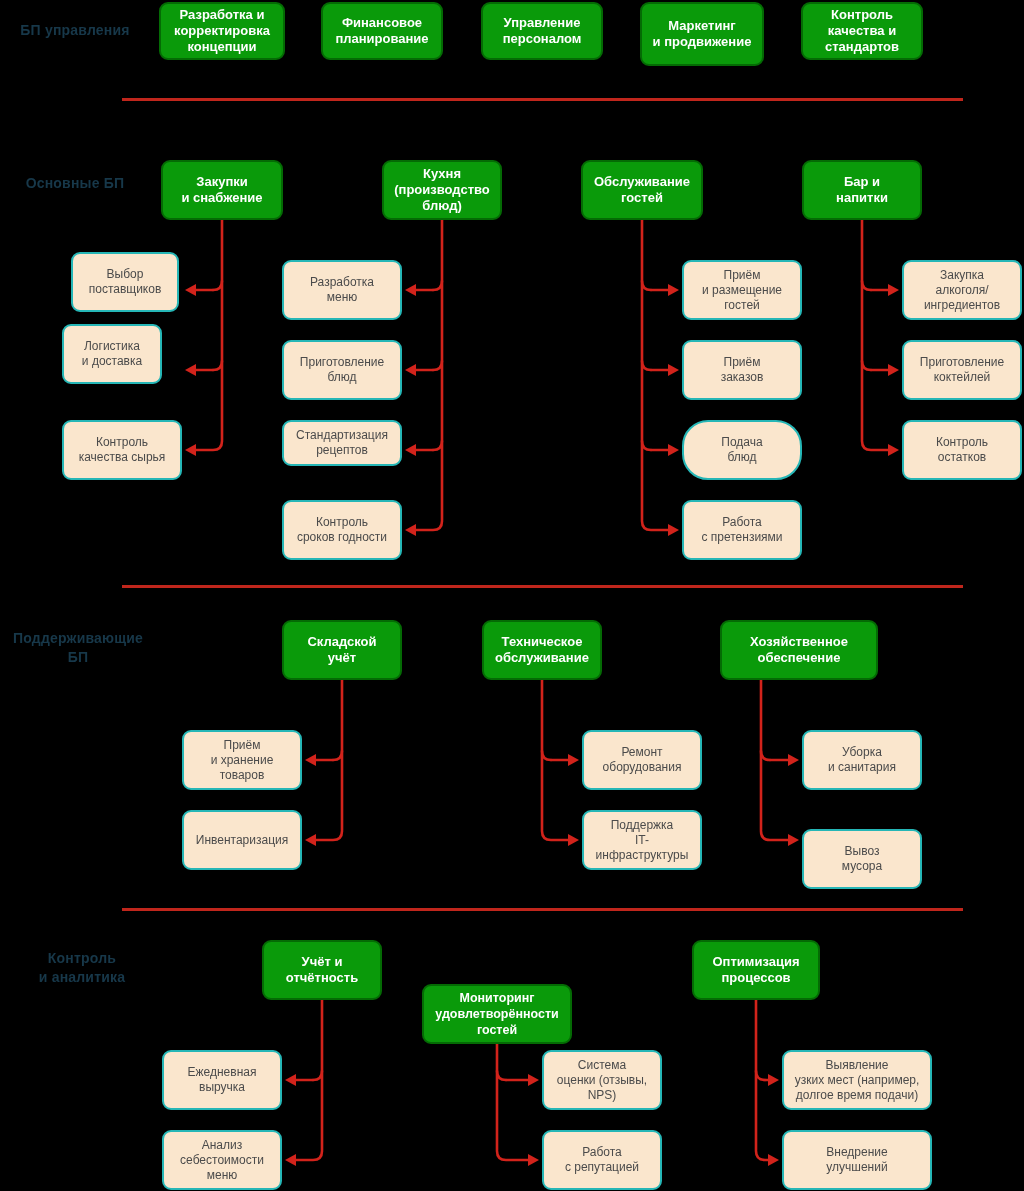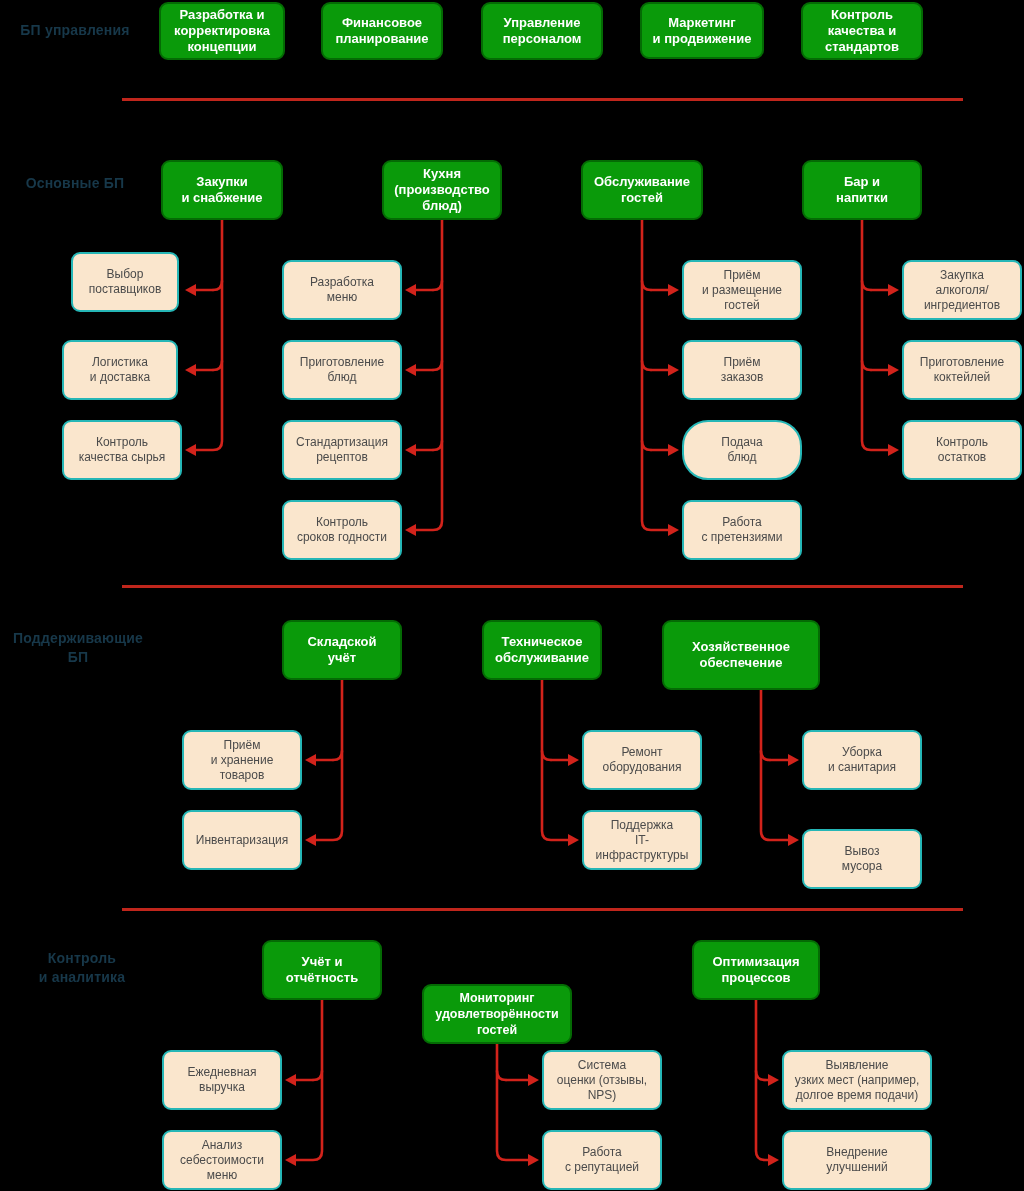--- a/index.html
+++ b/index.html
@@ -159,42 +159,42 @@
     <div class="divider" style="left: 122px; top: 585px; width: 841px;"></div>
     <div class="divider" style="left: 122px; top: 908px; width: 841px;"></div>
     <div class="band-label" style="left: 10px; top: 21px; width: 130px;">БП управления</div>
     <div class="gbox" style="left: 159px; top: 2px; width: 126px; height: 58px;">Разработка и
 корректировка
 концепции</div>
     <div class="gbox" style="left: 321px; top: 2px; width: 122px; height: 58px;">Финансовое
 планирование</div>
     <div class="gbox" style="left: 481px; top: 2px; width: 122px; height: 58px;">Управление
 персоналом</div>
-    <div class="gbox" style="left: 640px; top: 2px; width: 124px; height: 57px;">Маркетинг
+    <div class="gbox" style="left: 640px; top: 2px; width: 124px; height: 64px;">Маркетинг
 и продвижение</div>
     <div class="gbox" style="left: 801px; top: 2px; width: 122px; height: 58px;">Контроль
 качества и
 стандартов</div>
     <div class="band-label" style="left: 10px; top: 174px; width: 130px;">Основные БП</div>
     <div class="gbox" style="left: 161px; top: 160px; width: 122px; height: 60px;">Закупки
 и снабжение</div>
     <div class="cbox" style="left: 62px; top: 252px; width: 108px; height: 60px; margin-left: 9px;">Выбор
 поставщиков</div>
-    <div class="cbox" style="left: 62px; top: 340px; width: 116px; height: 60px;">Логистика
+    <div class="cbox" style="left: 62px; top: 324px; width: 100px; height: 60px;">Логистика
 и доставка</div>
     <div class="cbox" style="left: 62px; top: 420px; width: 120px; height: 60px;">Контроль
 качества сырья</div>
     <div class="gbox" style="left: 382px; top: 160px; width: 120px; height: 60px;">Кухня
 (производство
 блюд)</div>
     <div class="cbox" style="left: 282px; top: 260px; width: 120px; height: 60px;">Разработка
 меню</div>
     <div class="cbox" style="left: 282px; top: 340px; width: 120px; height: 60px;">Приготовление
 блюд</div>
-    <div class="cbox" style="left: 282px; top: 420px; width: 120px; height: 60px; text-align: center;">Стандартизация
+    <div class="cbox" style="left: 282px; top: 420px; width: 120px; height: 46px; text-align: center;">Стандартизация
 рецептов</div>
     <div class="cbox" style="left: 282px; top: 500px; width: 120px; height: 60px;">Контроль
 сроков годности</div>
     <div class="gbox" style="left: 581px; top: 160px; width: 122px; height: 60px;">Обслуживание
 гостей</div>
     <div class="cbox" style="left: 682px; top: 260px; width: 120px; height: 60px;">Приём
 и размещение
 гостей</div>
     <div class="cbox" style="left: 682px; top: 340px; width: 120px; height: 60px;">Приём
 заказов</div>
@@ -219,21 +219,21 @@
 и хранение
 товаров</div>
     <div class="cbox" style="left: 182px; top: 810px; width: 120px; height: 60px;">Инвентаризация</div>
     <div class="gbox" style="left: 482px; top: 620px; width: 120px; height: 60px;">Техническое
 обслуживание</div>
     <div class="cbox" style="left: 582px; top: 730px; width: 120px; height: 60px;">Ремонт
 оборудования</div>
     <div class="cbox" style="left: 582px; top: 810px; width: 120px; height: 60px;">Поддержка
 IT-
 инфраструктуры</div>
-    <div class="gbox" style="left: 662px; top: 620px; width: 158px; height: 70px;">Хозяйственное
+    <div class="gbox" style="left: 720px; top: 620px; width: 158px; height: 60px;">Хозяйственное
 обеспечение</div>
     <div class="cbox" style="left: 802px; top: 730px; width: 120px; height: 60px;">Уборка
 и санитария</div>
     <div class="cbox" style="left: 802px; top: 810px; width: 120px; height: 60px; margin-top: 19px;">Вывоз
 мусора</div>
     <div class="band-label" style="left: 22px; top: 949px; width: 120px;">Контроль
 и аналитика</div>
     <div class="gbox" style="left: 262px; top: 940px; width: 120px; height: 60px;">Учёт и
 отчётность</div>
     <div class="cbox" style="left: 162px; top: 1050px; width: 120px; height: 60px;">Ежедневная

